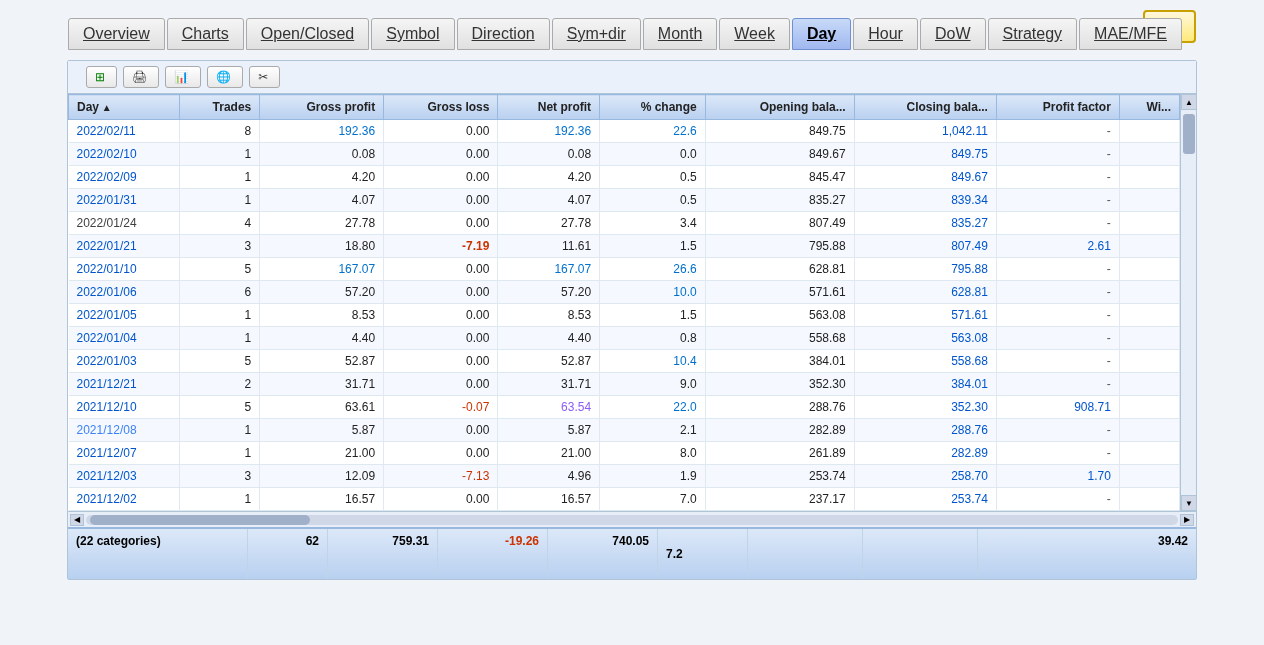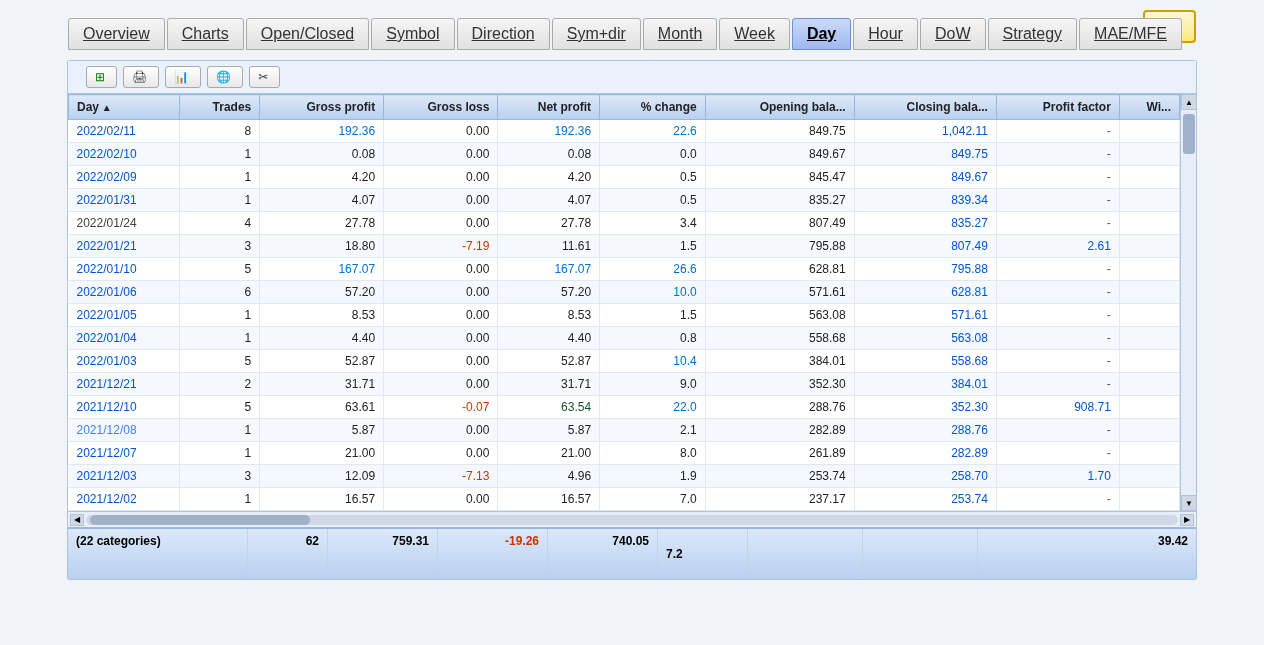--- a/index.html
+++ b/index.html
@@ -260,21 +260,21 @@
     <td style="color:#222;">3.4</td>
     <td>807.49</td>
     <td style="color:#0055cc;">835.27</td>
     <td style="color:#555;">-</td>
     <td></td>
   </tr>
               <tr>
     <td style="color:#0055cc;cursor:pointer;">2022/01/21</td>
     <td>3</td>
     <td style="color:#222;">18.80</td>
-    <td style="color:#cc3300;">-7.19</td>
+    <td style="color:#cc3300;font-weight:bold;">-7.19</td>
     <td style="color:#222;">11.61</td>
     <td style="color:#222;">1.5</td>
     <td>795.88</td>
     <td style="color:#0055cc;">807.49</td>
     <td style="color:#0055cc;">2.61</td>
     <td></td>
   </tr>
               <tr>
     <td style="color:#0055cc;cursor:pointer;">2022/01/10</td>
     <td>5</td>
@@ -345,21 +345,21 @@
     <td>352.30</td>
     <td style="color:#0055cc;">384.01</td>
     <td style="color:#555;">-</td>
     <td></td>
   </tr>
               <tr>
     <td style="color:#0055cc;cursor:pointer;">2021/12/10</td>
     <td>5</td>
     <td style="color:#222;">63.61</td>
     <td style="color:#cc3300;">-0.07</td>
-    <td style="color:#14532d;">63.54</td>
+    <td style="color:#8b5cf6;">63.54</td>
     <td style="color:#0070cc;">22.0</td>
     <td>288.76</td>
     <td style="color:#0055cc;">352.30</td>
     <td style="color:#0055cc;">908.71</td>
     <td></td>
   </tr>
               <tr>
     <td style="color:#3b82f6;cursor:pointer;">2021/12/08</td>
     <td>1</td>
     <td style="color:#222;">5.87</td>

